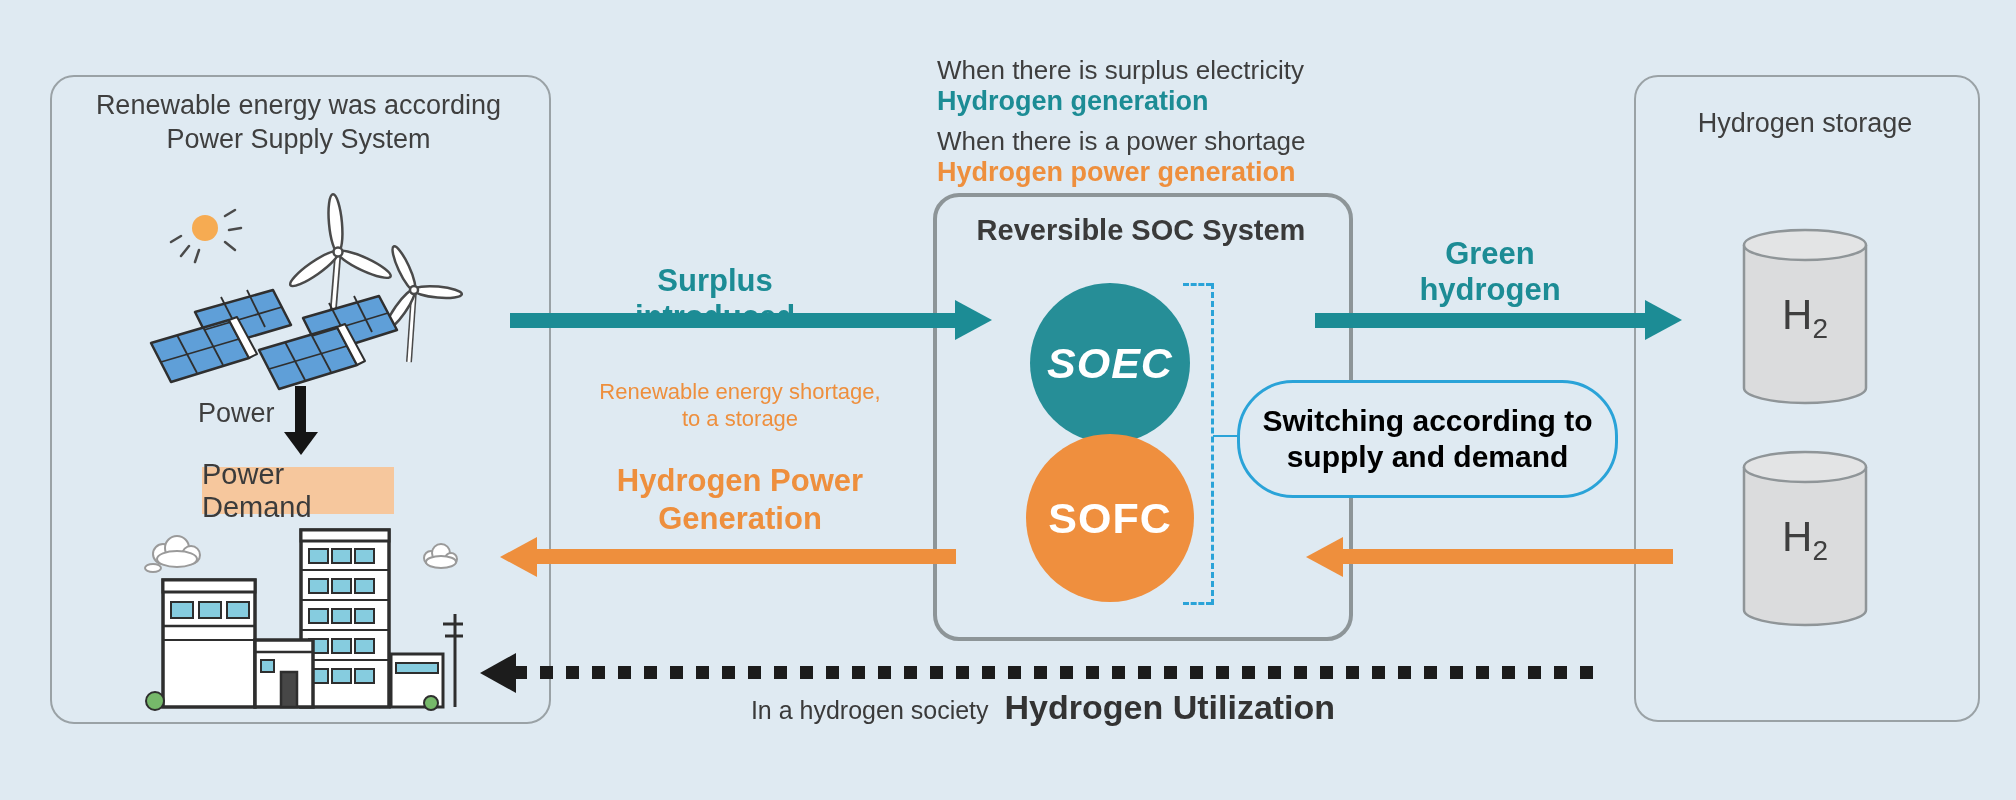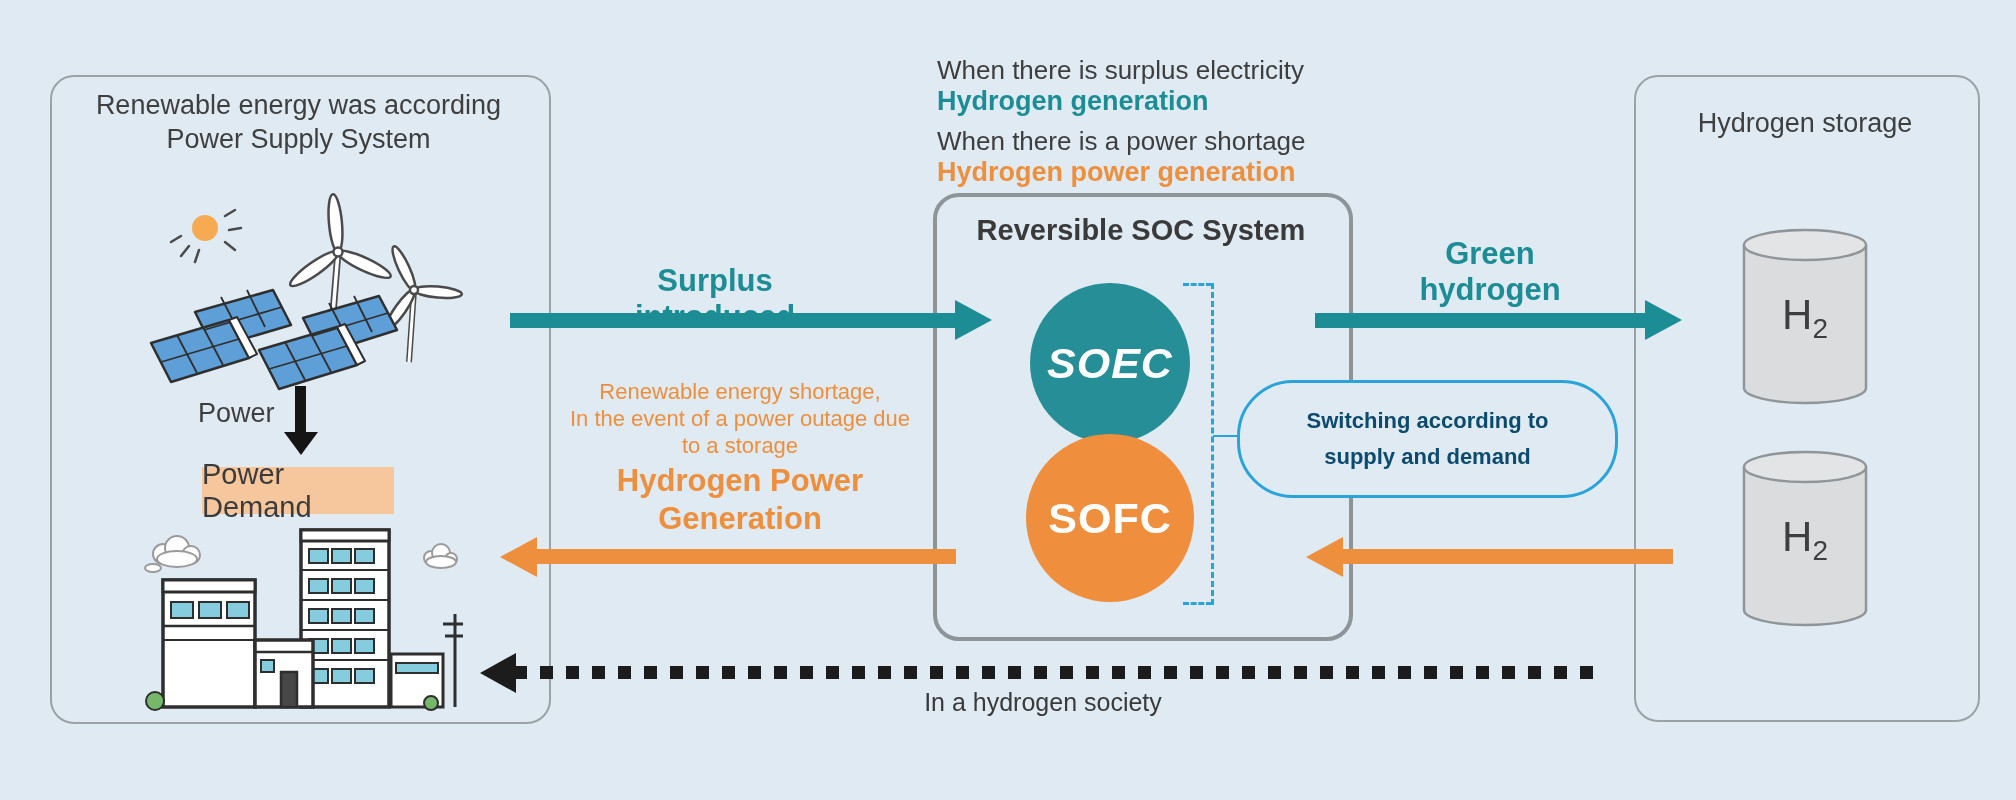--- a/index.html
+++ b/index.html
@@ -31,21 +31,21 @@
   .soec{background:#268e97;}
   .sofc{background:#ef8f3e;}
 
   .dash-v{position:absolute;width:0;border-left:3px dashed #2aa3d8;z-index:1;}
   .dash-h{position:absolute;height:0;border-top:3px dashed #2aa3d8;z-index:1;}
   .conn-h{position:absolute;height:0;border-top:2.5px solid #2aa3d8;z-index:1;}
 
   .bubble{position:absolute;left:1237px;top:380px;width:375px;height:112px;border:3px solid #2aa3d8;
           border-radius:56px;background:#dfeaf2;z-index:5;display:flex;flex-direction:column;
           align-items:center;justify-content:center;}
-  .bubble div{font-size:22px;line-height:36px;font-weight:bold;color:#0c4a6e;}
+  .bubble div{font-size:30px;line-height:36px;font-weight:bold;color:#000000;}
 
   .cyl{position:absolute;width:130px;height:180px;display:flex;align-items:center;justify-content:center;}
   .cyl .label{position:relative;z-index:2;font-size:42px;color:#3f3f3f;}
   .cyl .label sub{font-size:28px;}
   .cyl svg{position:absolute;left:0;top:0;}
 
   .dash-arrow-bar{position:absolute;left:514px;top:666px;width:1086px;height:13px;z-index:3;
     background:repeating-linear-gradient(to right,#1c1c1c 0 13px,transparent 13px 26px);}
 
   .util-text{position:absolute;left:743px;top:688px;width:600px;display:flex;align-items:baseline;justify-content:center;gap:16px;}
@@ -244,21 +244,20 @@
 
   <div class="abs center bold teal" style="left:565px;top:239px;width:300px;font-size:31px;line-height:36px;margin-top:24px;">
     <div>Surplus</div>
     <div>introduced</div>
   </div>
   <div class="arrow-shaft shaft-teal" style="left:510px;top:313px;width:445px;"></div>
   <div class="head head-right-teal" style="left:955px;top:300px;"></div>
 
   <div class="abs center orange" style="left:540px;top:378px;width:400px;font-size:22px;line-height:27px;">
     <div>Renewable energy shortage,</div>
-    <div>In the event of a power outage due</div>
     <div>to a storage</div>
   </div>
   <div class="abs center bold orange" style="left:565px;top:462px;width:350px;font-size:31px;line-height:38px;">
     <div>Hydrogen Power</div>
     <div>Generation</div>
   </div>
   <div class="head head-left-orange" style="left:500px;top:537px;"></div>
   <div class="arrow-shaft shaft-orange" style="left:536px;top:549px;width:420px;"></div>
 
   <div class="abs center bold teal" style="left:1340px;top:236px;width:300px;font-size:31px;line-height:36px;">
@@ -287,15 +286,16 @@
       <path d="M4,17 L4,160 A61,15 0 0 0 126,160 L126,17" fill="#dbdcdd" stroke="#8f9598" stroke-width="2.5"></path>
       <ellipse cx="65" cy="17" rx="61" ry="15" fill="#e3e4e5" stroke="#8f9598" stroke-width="2.5"></ellipse>
     </svg>
     <div class="label"><span>H</span><sub>2</sub></div>
   </div>
 
   <div class="head head-left-black" style="left:480px;top:653px;"></div>
   <div class="dash-arrow-bar"></div>
   <div class="util-text">
     <span class="util-small">In a hydrogen society</span>
+    <span class="util-big">Hydrogen Utilization</span>
   </div>
 
 </div>
 
 </body></html>

